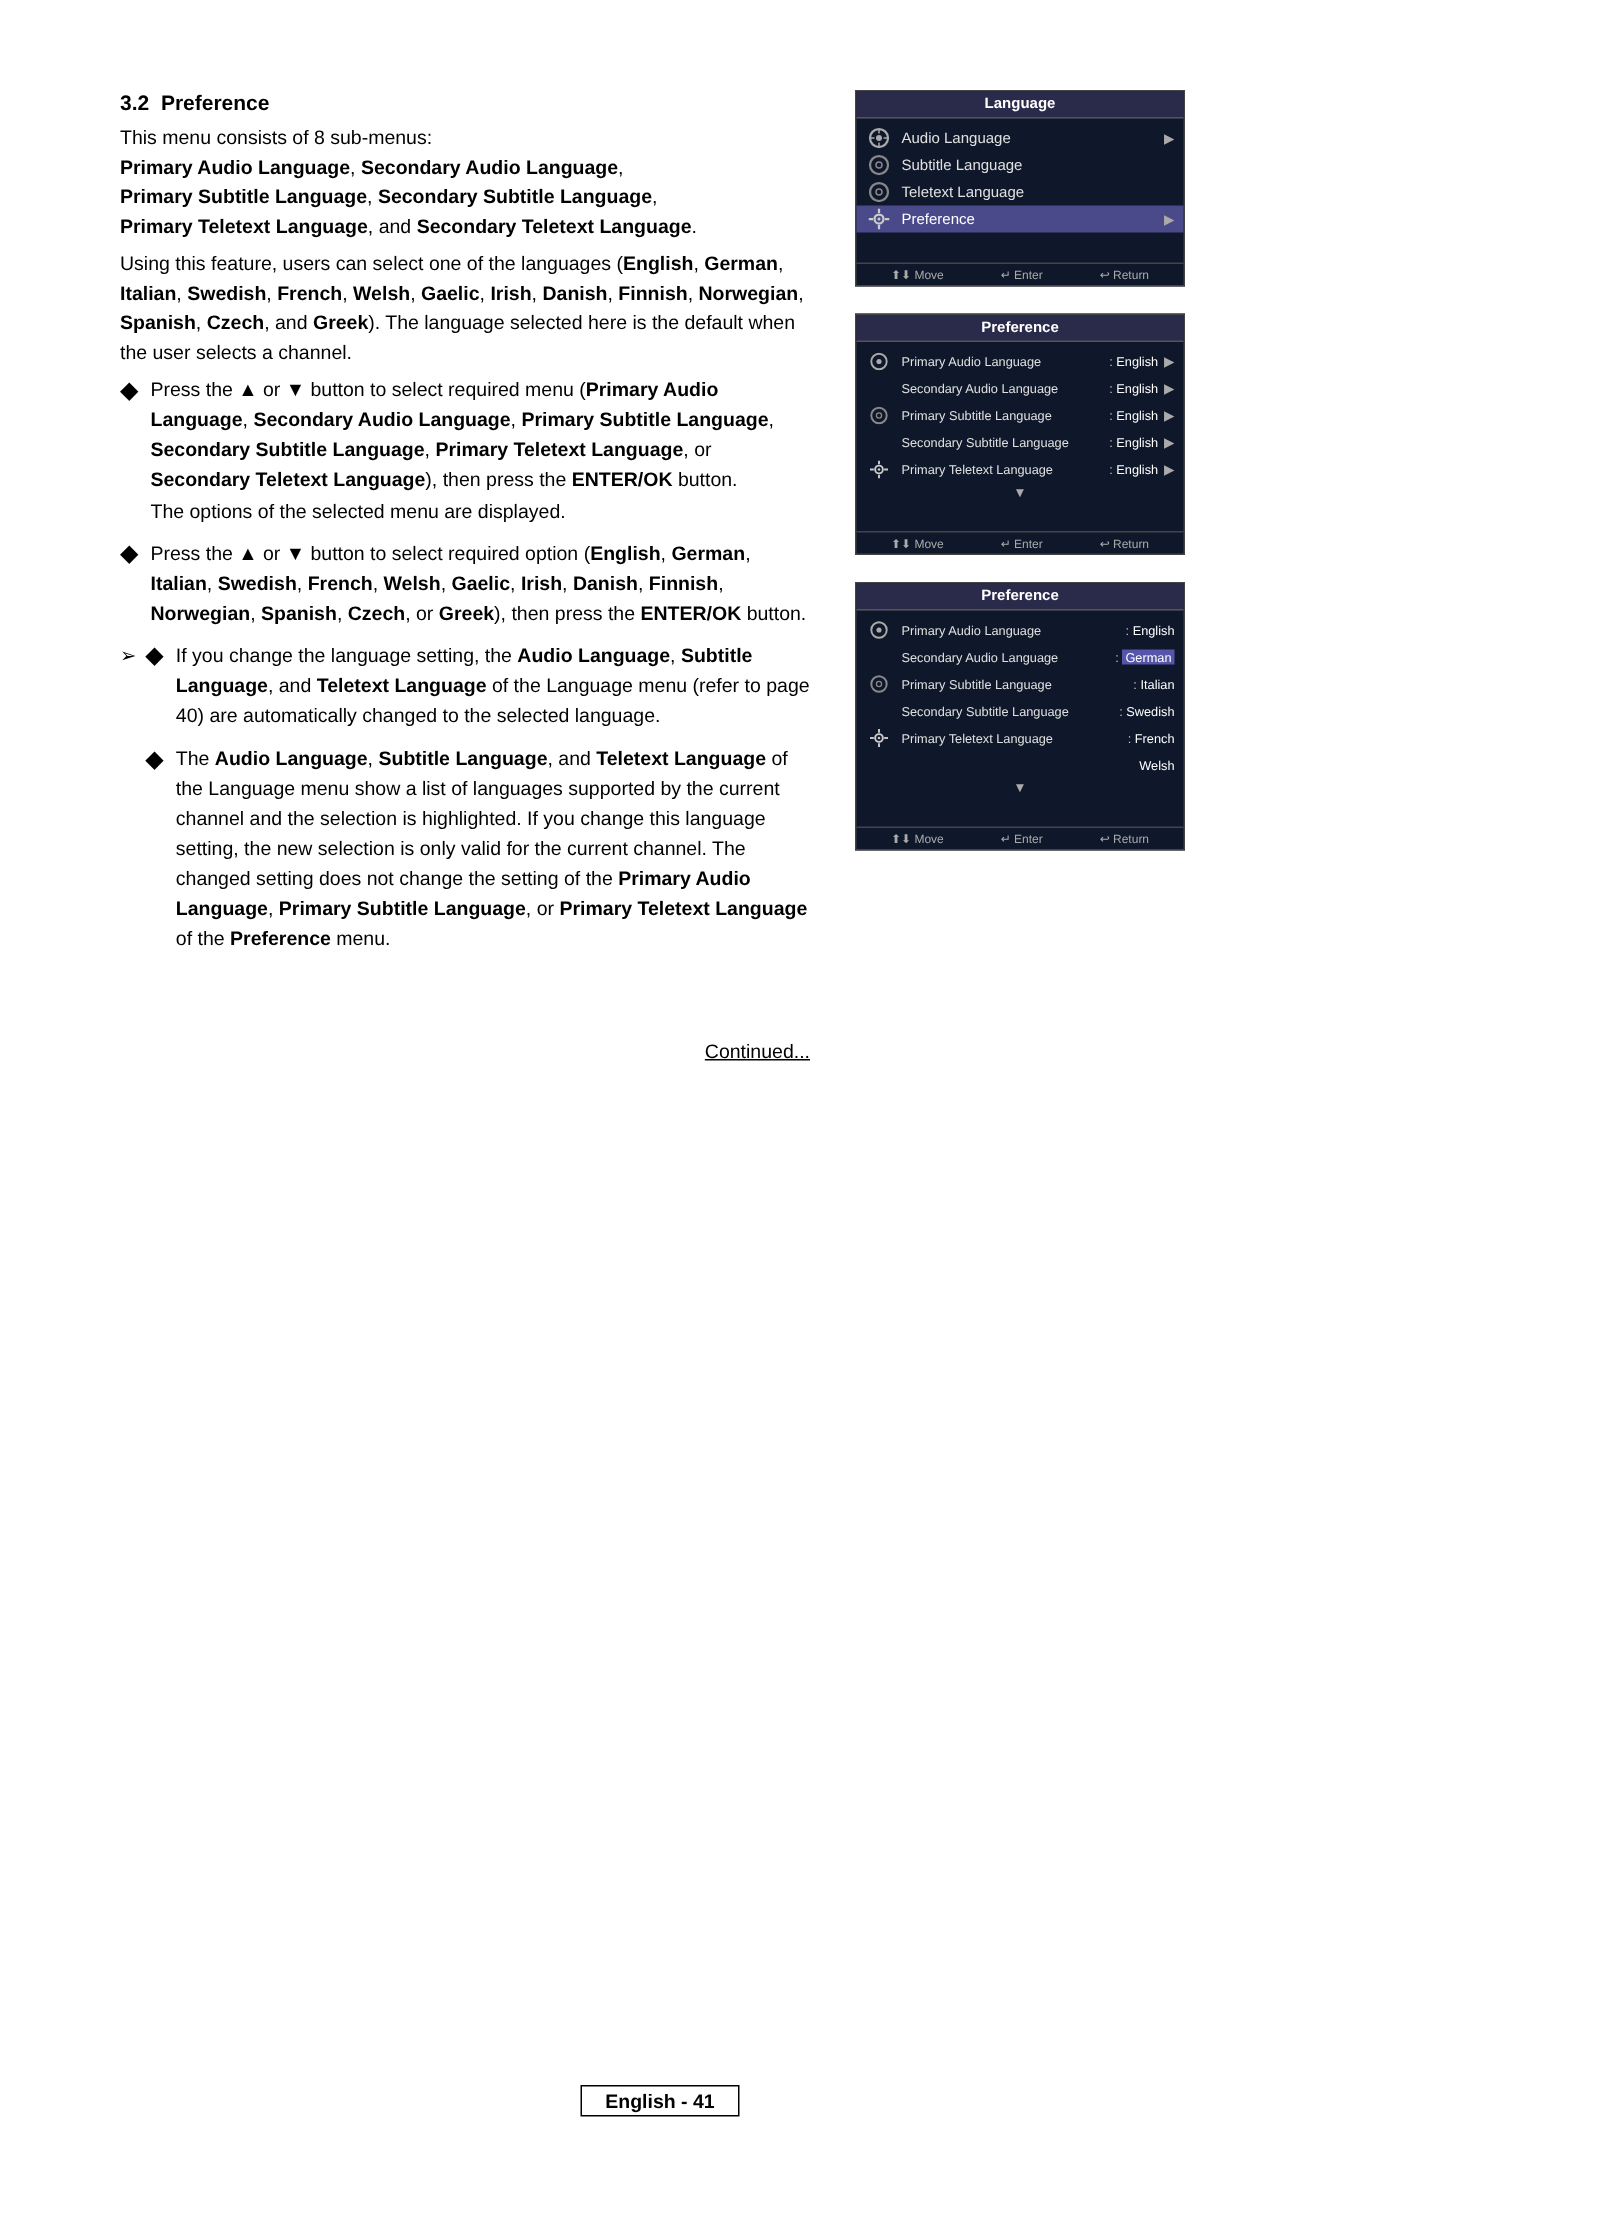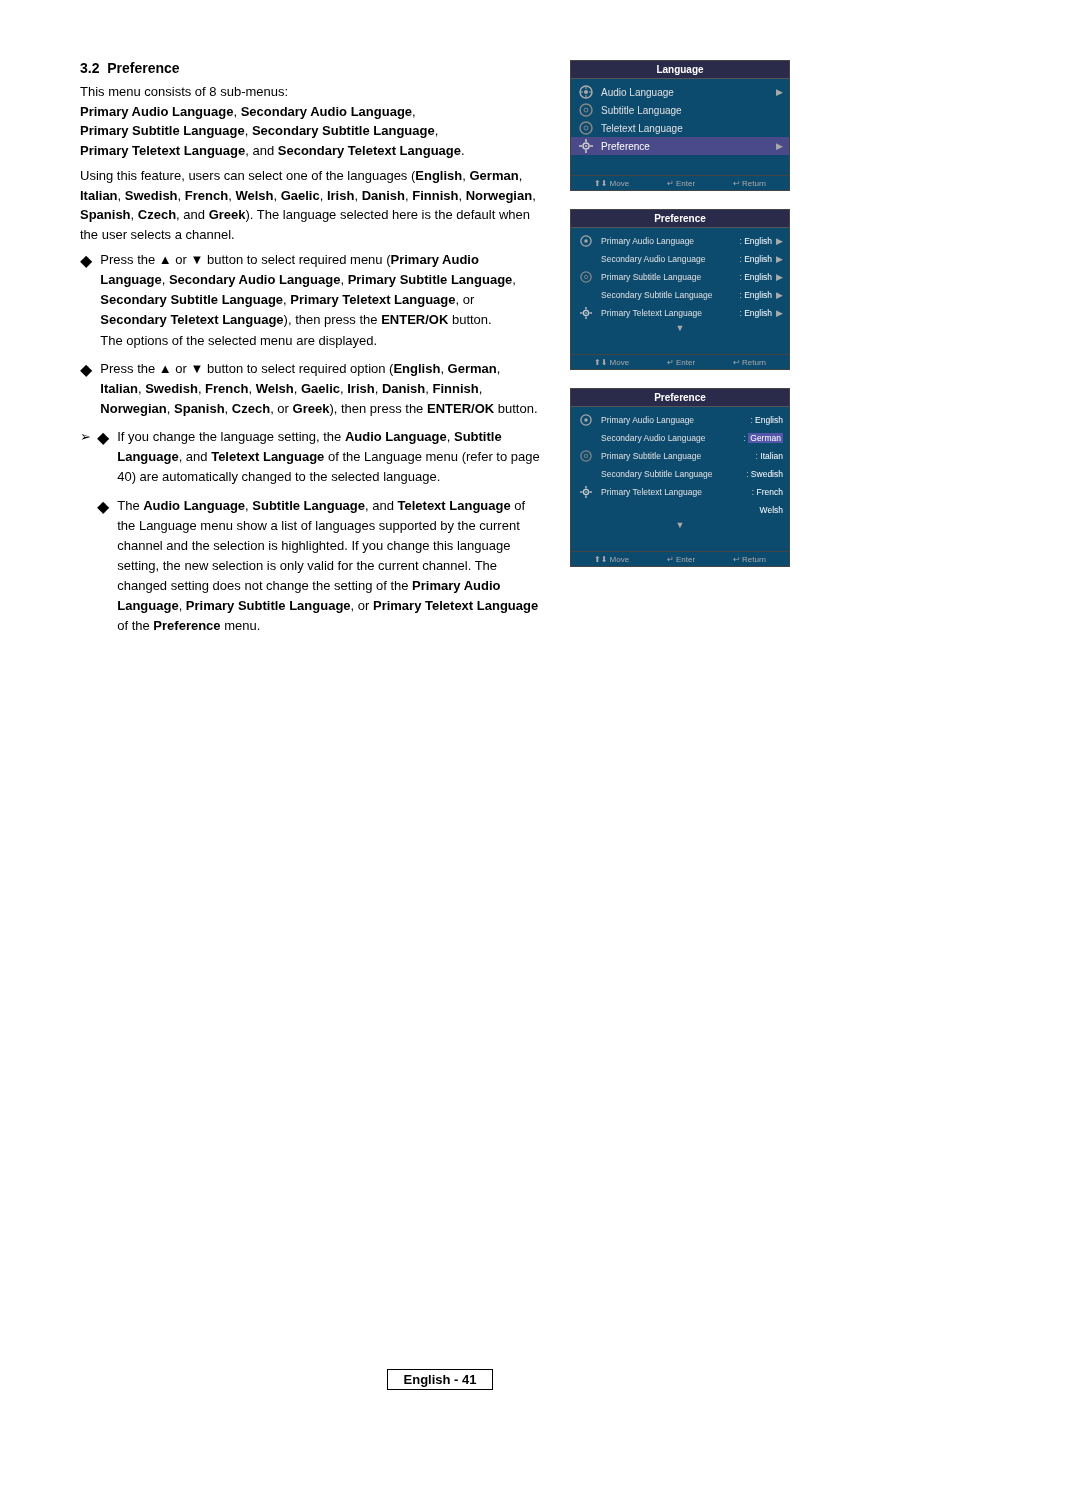--- a/index.html
+++ b/index.html
@@ -9,21 +9,21 @@
       background: #ffffff;
       font-family: Arial, Helvetica, sans-serif;
       font-size: 14px;
       color: #000000;
       position: relative;
     }
 
     .page-container {
       width: 880px;
       min-height: 1486px;
-      padding: 60px 80px 96px 80px;
+      padding: 60px 80px 75px 80px;
       display: flex;
       flex-direction: column;
     }
 
     .content-area {
       display: flex;
       gap: 30px;
       flex: 1;
     }
 
@@ -93,21 +93,21 @@
       align-items: flex-start;
       margin-left: 20px;
       margin-bottom: 8px;
       font-size: 13px;
       line-height: 1.55;
     }
 
     
     .tv-panel {
       width: 220px;
-      background: #0c4a6e;
+      background: #0f172a;
       border: 1px solid #444;
       font-size: 10px;
       color: #ffffff;
       margin-bottom: 8px;
     }
 
     .tv-panel-title {
       background: #2a2a4a;
       text-align: center;
       padding: 3px 6px;
@@ -255,20 +255,23 @@
           </div>
           <div class="nested-bullet" style="margin-left:0;">
             <span class="bullet-diamond">◆</span>
             <span>
               The <strong>Audio Language</strong>, <strong>Subtitle Language</strong>, and <strong>Teletext Language</strong> of the Language menu show a list of languages supported by the current channel and the selection is highlighted. If you change this language setting, the new selection is only valid for the current channel. The changed setting does not change the setting of the <strong>Primary Audio Language</strong>, <strong>Primary Subtitle Language</strong>, or <strong>Primary Teletext Language</strong> of the <strong>Preference</strong> menu.
             </span>
           </div>
         </div>
       </div>
 
+      <div class="continued-text">
+        <span>Continued...</span>
+      </div>
 
     </div>
 
     <div class="right-column">
 
       <div class="tv-panel">
         <div class="tv-panel-title">Language</div>
         <div class="tv-panel-body">
 
           <div class="tv-panel-row">

